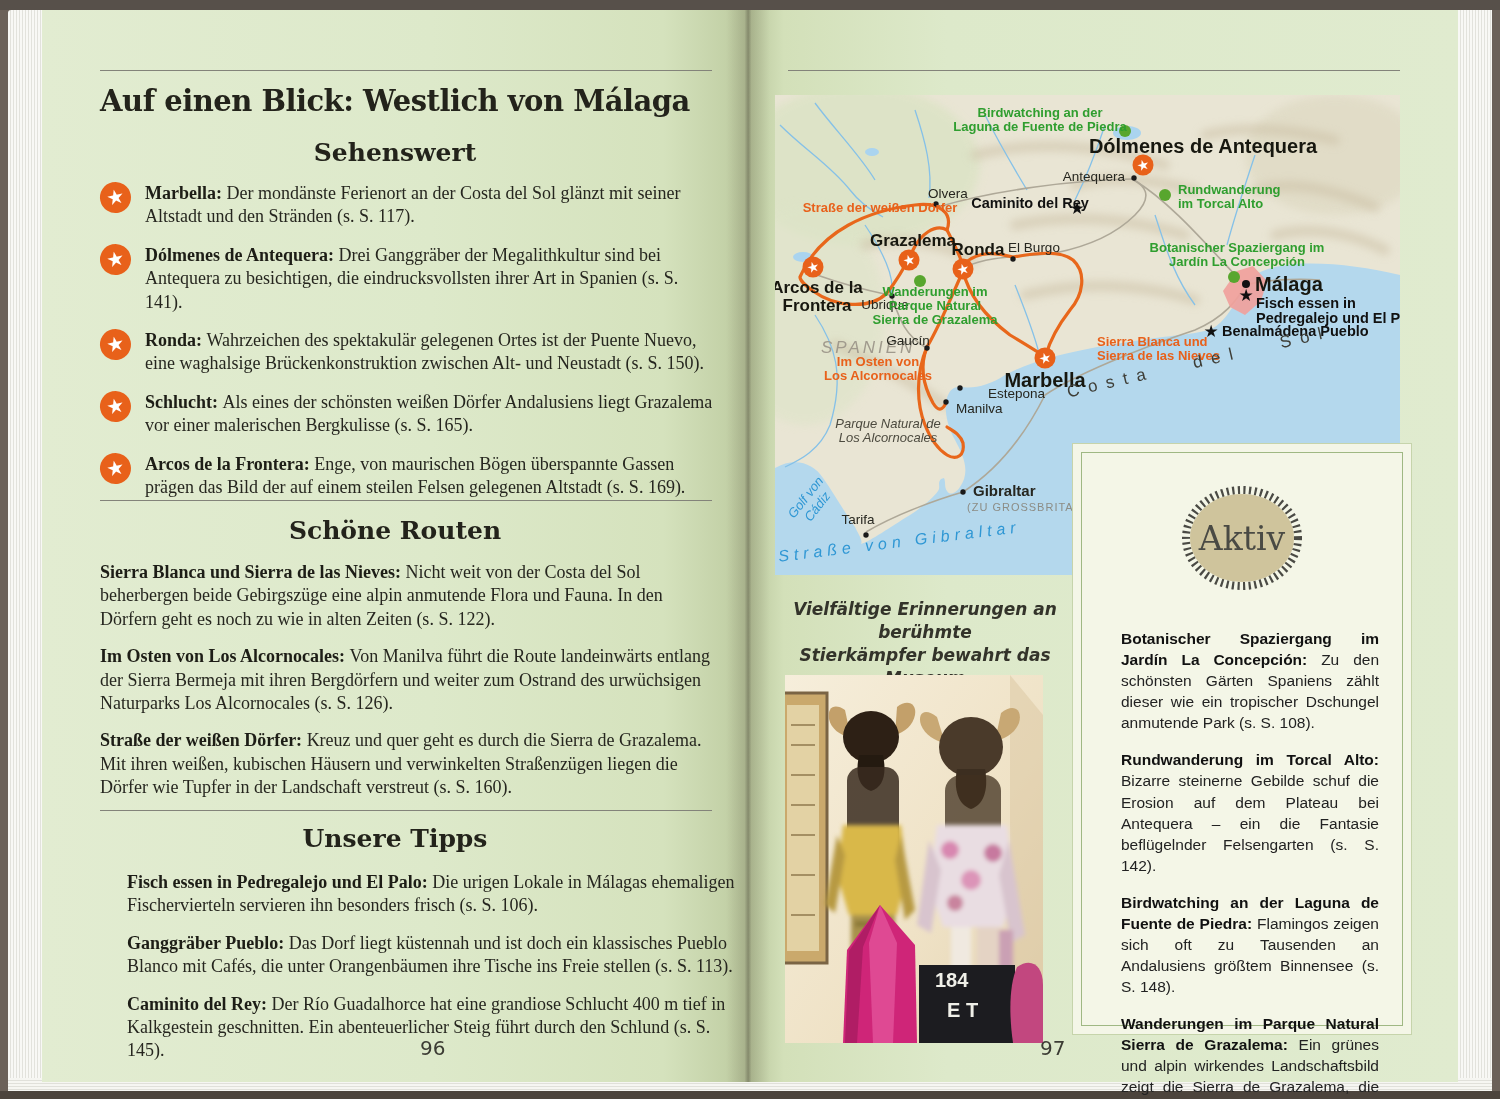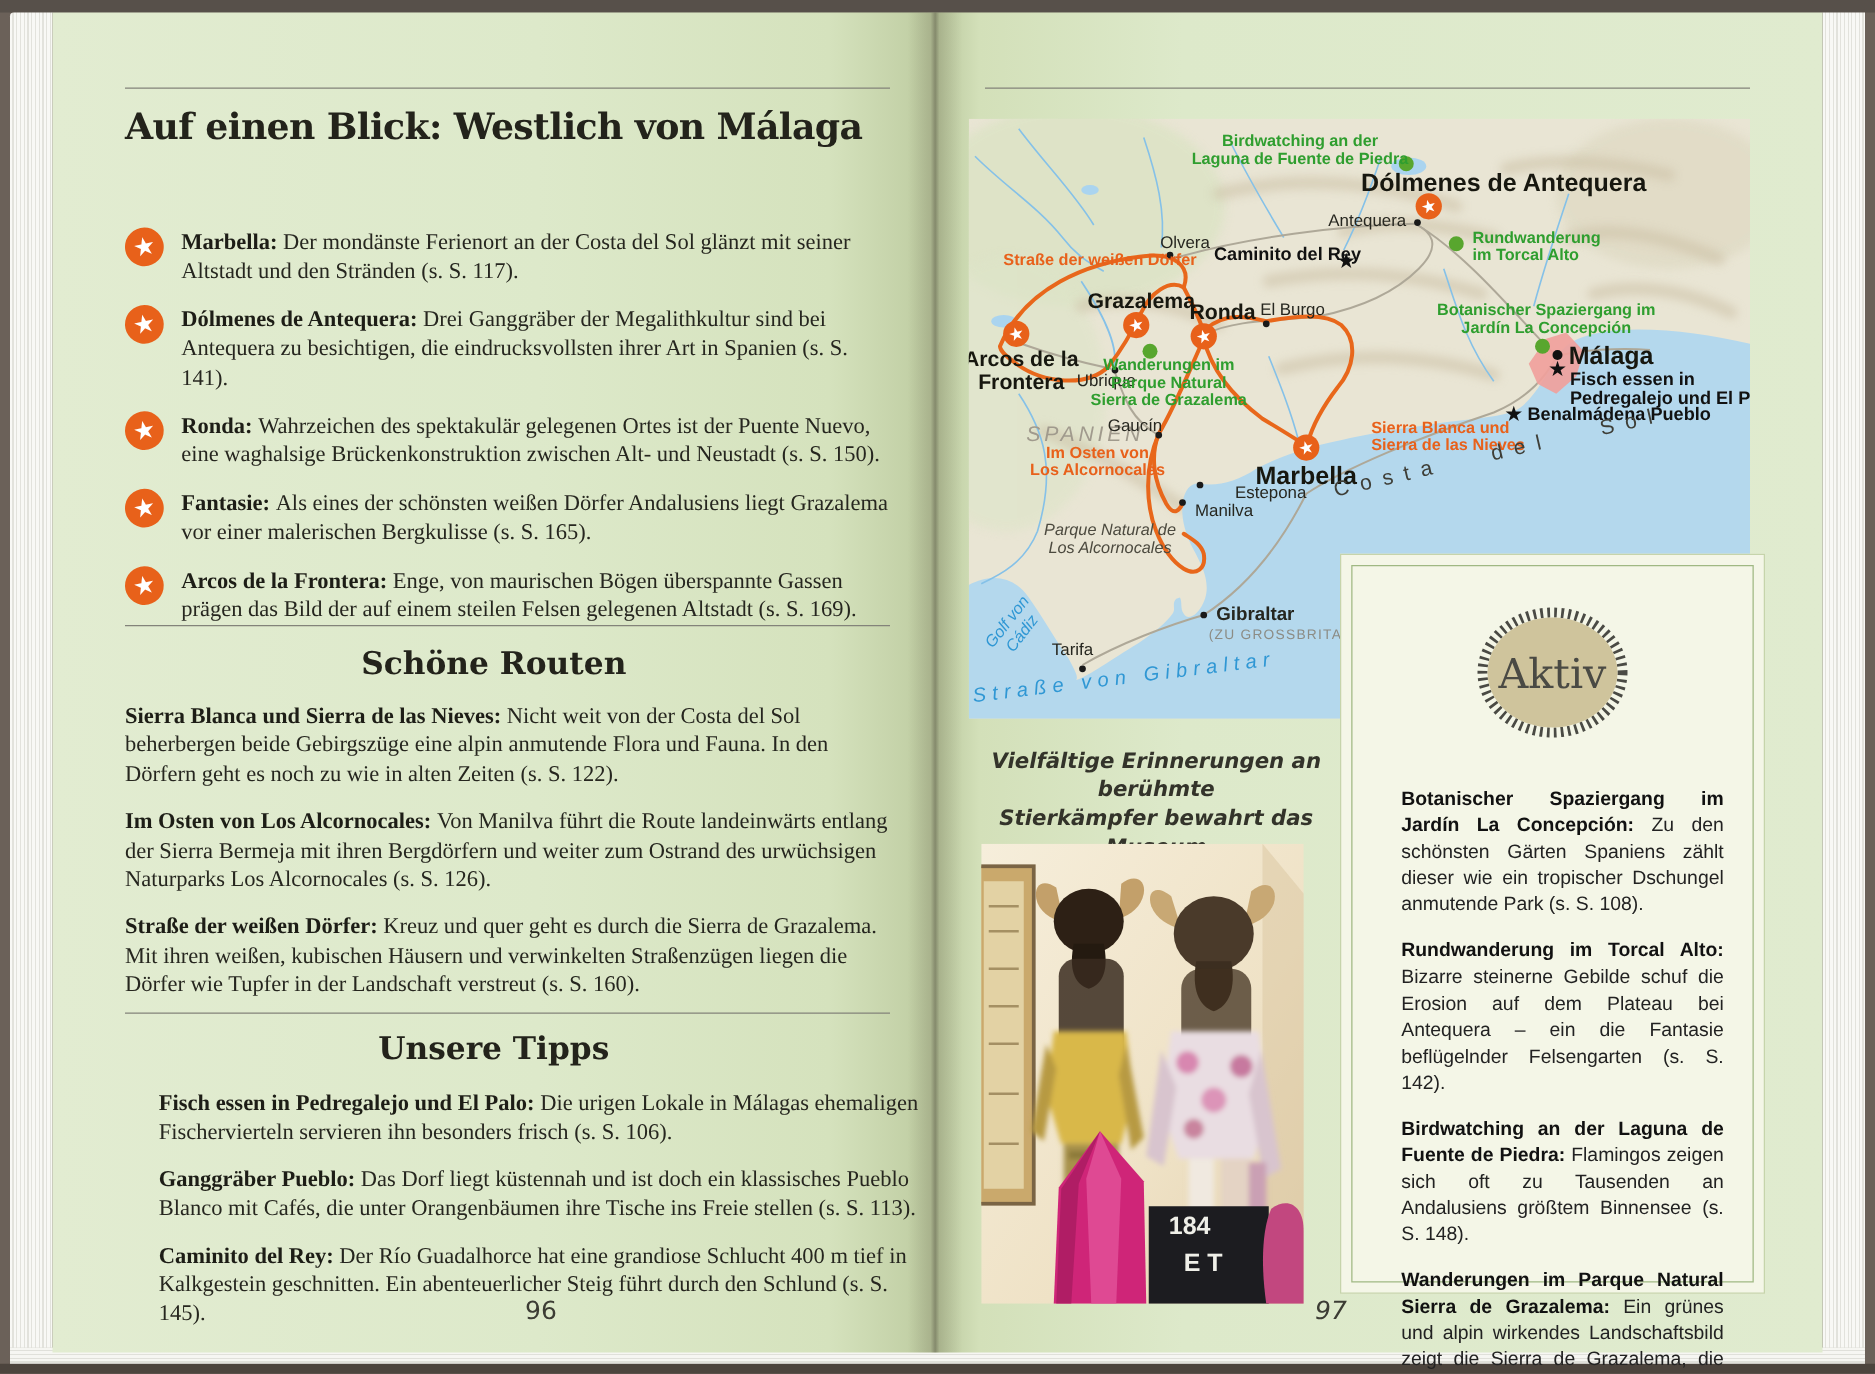--- a/index.html
+++ b/index.html
@@ -68,36 +68,37 @@
 <div class="stage">
   <div class="edge-top"></div>
   <div class="stack stack-left"></div>
   <div class="stack stack-right"></div>
   <div class="stack-bottom"></div>
   <div class="edge-bottom"></div>
 
   <div class="page page-left">
     <div class="rule" style="left:58px;top:60px;width:612px;"></div>
     <h1 class="title">Auf einen Blick: Westlich von Málaga</h1>
+    <h2 class="h2" style="top:128px;">Sehenswert</h2>
     <div class="body-col" style="top:172px;" id="star-items">
         <div class="star-item">
           <span class="star-badge">★</span>
           <p class="body-text"><b>Marbella: </b>Der mondänste Ferienort an der Costa del Sol glänzt mit seiner Altstadt und den Stränden (s. S. 117).</p>
         </div>
         <div class="star-item">
           <span class="star-badge">★</span>
           <p class="body-text"><b>Dólmenes de Antequera: </b>Drei Ganggräber der Megalithkultur sind bei Antequera zu besichtigen, die eindrucksvollsten ihrer Art in Spanien (s. S. 141).</p>
         </div>
         <div class="star-item">
           <span class="star-badge">★</span>
           <p class="body-text"><b>Ronda: </b>Wahrzeichen des spektakulär gelegenen Ortes ist der Puente Nuevo, eine waghalsige Brückenkonstruktion zwischen Alt- und Neustadt (s. S. 150).</p>
         </div>
         <div class="star-item">
           <span class="star-badge">★</span>
-          <p class="body-text"><b>Fantasie: </b>Als eines der schönsten weißen Dörfer Andalusiens liegt Grazalema vor einer malerischen Bergkulisse (s. S. 165).</p>
+          <p class="body-text"><b>Schlucht: </b>Als eines der schönsten weißen Dörfer Andalusiens liegt Grazalema vor einer malerischen Bergkulisse (s. S. 165).</p>
         </div>
         <div class="star-item">
           <span class="star-badge">★</span>
           <p class="body-text"><b>Arcos de la Frontera: </b>Enge, von maurischen Bögen überspannte Gassen prägen das Bild der auf einem steilen Felsen gelegenen Altstadt (s. S. 169).</p>
         </div>
       </div>
     <div class="rule" style="left:58px;top:490px;width:612px;"></div>
     <h2 class="h2" style="top:506px;">Schöne Routen</h2>
     <div class="body-col" style="top:551px;" id="routen-items">
         <p class="body-text plain-item"><b>Sierra Blanca und Sierra de las Nieves: </b>Nicht weit von der Costa del Sol beherbergen beide Gebirgszüge eine alpin anmutende Flora und Fauna. In den Dörfern geht es noch zu wie in alten Zeiten (s. S. 122).</p>
@@ -357,17 +358,17 @@
         </div>
         <div id="aktiv-items">
             <p class="aktiv-para"><b>Botanischer Spaziergang im Jardín La Concepción: </b>Zu den schönsten Gärten Spaniens zählt dieser wie ein tropischer Dschungel anmutende Park (s. S. 108).</p>
             <p class="aktiv-para"><b>Rundwanderung im Torcal Alto: </b>Bizarre steinerne Gebilde schuf die Erosion auf dem Plateau bei Antequera – ein die Fantasie beflügelnder Felsengarten (s. S. 142).</p>
             <p class="aktiv-para"><b>Birdwatching an der Laguna de Fuente de Piedra: </b>Flamingos zeigen sich oft zu Tausenden an Andalusiens größtem Binnensee (s. S. 148).</p>
             <p class="aktiv-para"><b>Wanderungen im Parque Natural Sierra de Grazalema: </b>Ein grünes und alpin wirkendes Landschaftsbild zeigt die Sierra de Grazalema, die reizvolle Wandermöglichkeiten bietet (s. S. 164).</p>
           </div>
       </div>
     </div>
 
-    <div class="pagenum" style="left:304px;top:1026px;font-style:italic;">97</div>
+    <div class="pagenum" style="left:292px;top:1026px;">97</div>
   </div>
 
   <div class="spine"></div>
 </div>
 
 </body></html>

